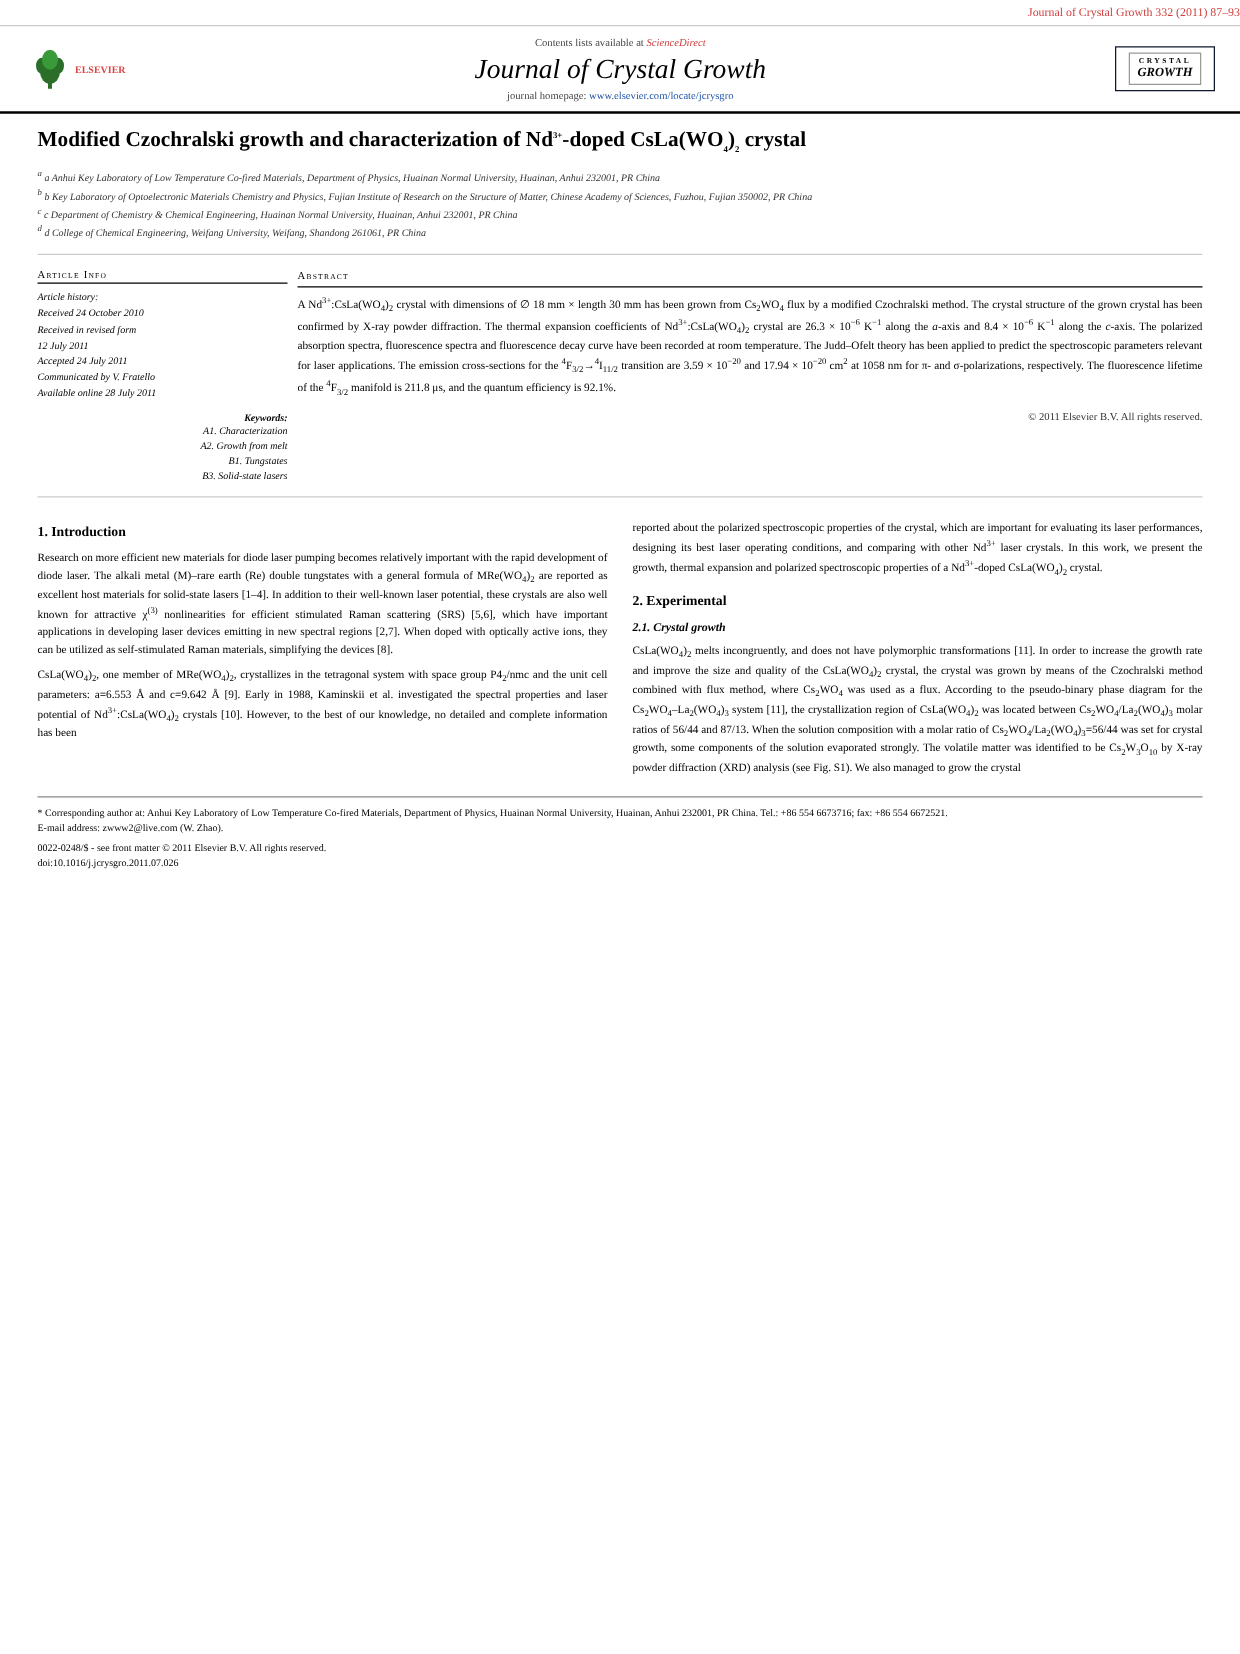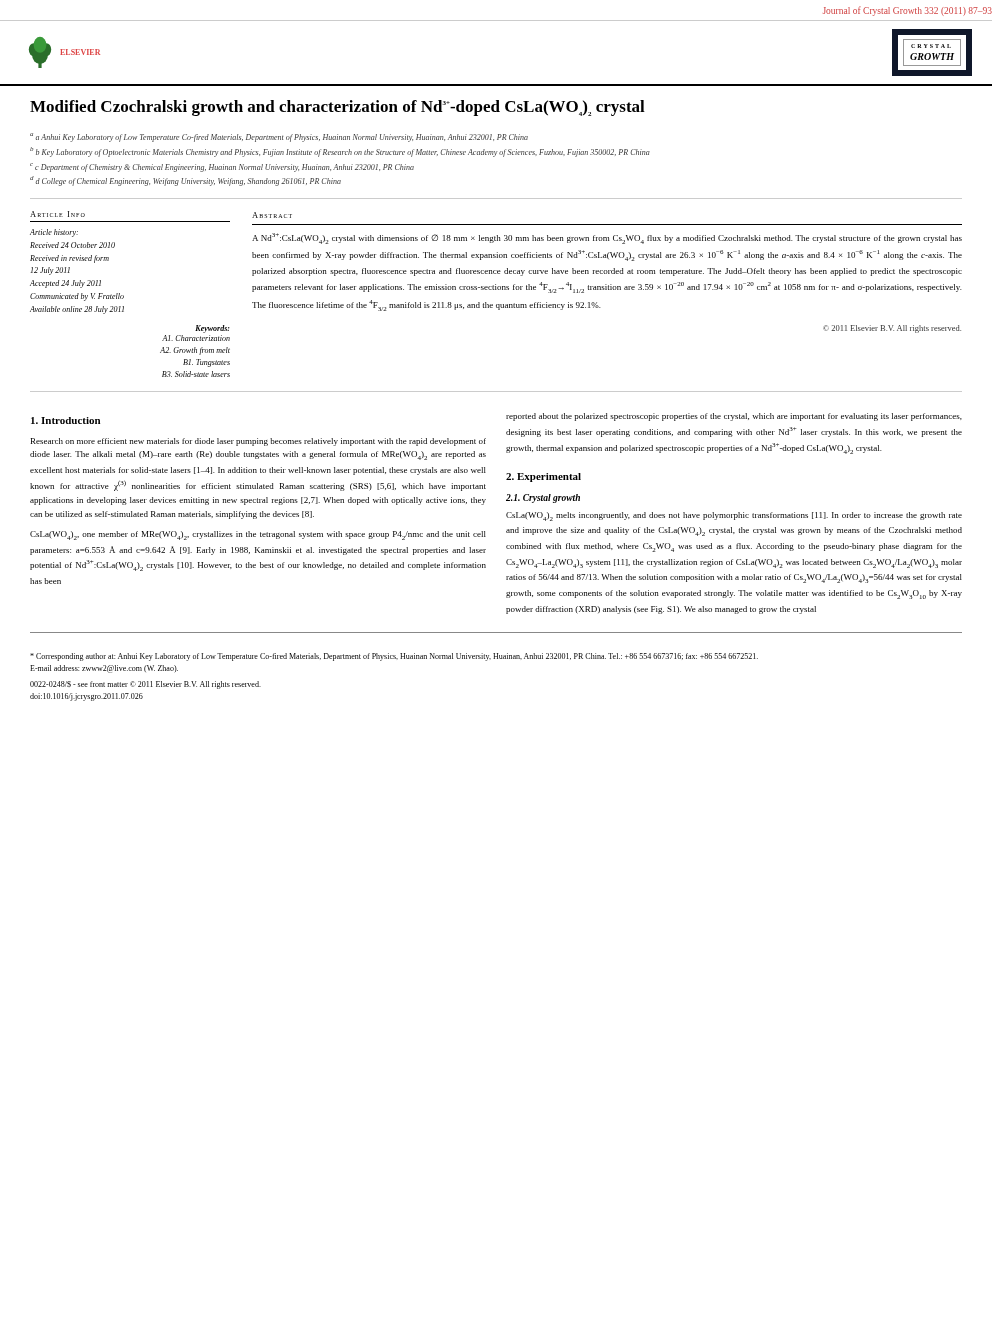--- a/index.html
+++ b/index.html
@@ -76,21 +76,21 @@
     }
 
     .homepage-link {
       color: #2255aa;
     }
 
     .journal-logo-right {
       display: flex;
       flex-direction: column;
       align-items: center;
-      border: 6px solid #0f172a;
+      border: 1px solid #0f172a;
       padding: 4px;
       width: 80px;
     }
 
     .article-content {
       padding: 10px 30px;
     }
 
     .article-title {
       font-size: 17px;
@@ -109,21 +109,21 @@
     .affiliations {
       font-size: 8px;
       font-style: italic;
       line-height: 1.5;
       margin-bottom: 10px;
       color: #333;
     }
 
     .two-column {
       display: flex;
-      gap: 22px;
+      gap: 8px;
       margin-top: 8px;
     }
 
     .article-info-col {
       width: 200px;
       flex-shrink: 0;
       font-size: 8.5px;
     }
 
     .abstract-col {
@@ -209,21 +209,21 @@
       font-weight: bold;
       margin: 6px 0 3px 0;
     }
 
     sup { font-size: 7px; }
     sub { font-size: 7px; }
 
     .footnote-bar {
       border-top: 1px solid #888;
       margin-top: 15px;
-      padding-top: 18px;
+      padding-top: 7px;
       font-size: 8px;
       line-height: 1.5;
     }
 
     .logo-inner {
       border: 1px solid #999;
       padding: 3px 6px;
       font-size: 6.5px;
       line-height: 1.3;
       text-align: center;
@@ -243,20 +243,31 @@
         <rect x="18" y="35" width="4" height="10" fill="#2a6e2a"></rect>
         <ellipse cx="20" cy="28" rx="10" ry="12" fill="#2a6e2a"></ellipse>
         <ellipse cx="12" cy="22" rx="6" ry="8" fill="#2a6e2a"></ellipse>
         <ellipse cx="28" cy="22" rx="6" ry="8" fill="#2a6e2a"></ellipse>
         <ellipse cx="20" cy="16" rx="8" ry="10" fill="#3a9a3a"></ellipse>
       </svg>
       <span style="font-size:8px;font-weight:bold;color:#d44;">ELSEVIER</span>
     </div>
   </div>
 
+  <div class="journal-center">
+    <div class="contents-line">
+      <span>Contents lists available at</span>
+      <span class="sciencedirect-link">ScienceDirect</span>
+    </div>
+    <div class="journal-title">Journal of Crystal Growth</div>
+    <div class="journal-homepage">
+      <span>journal homepage:</span>
+      <span class="homepage-link">www.elsevier.com/locate/jcrysgro</span>
+    </div>
+  </div>
 
   <div class="journal-logo-right">
     <div class="logo-inner">
       <div style="font-size:6px;letter-spacing:2px;font-weight:bold;">CRYSTAL</div>
       <div style="font-size:10px;font-weight:bold;font-style:italic;line-height:1.1;">GROWTH</div>
     </div>
   </div>
 </div>
 
 <div class="article-content">

